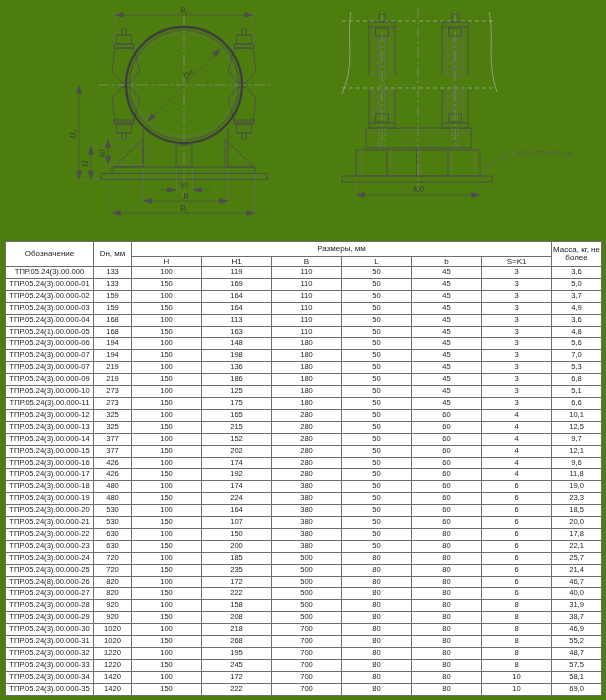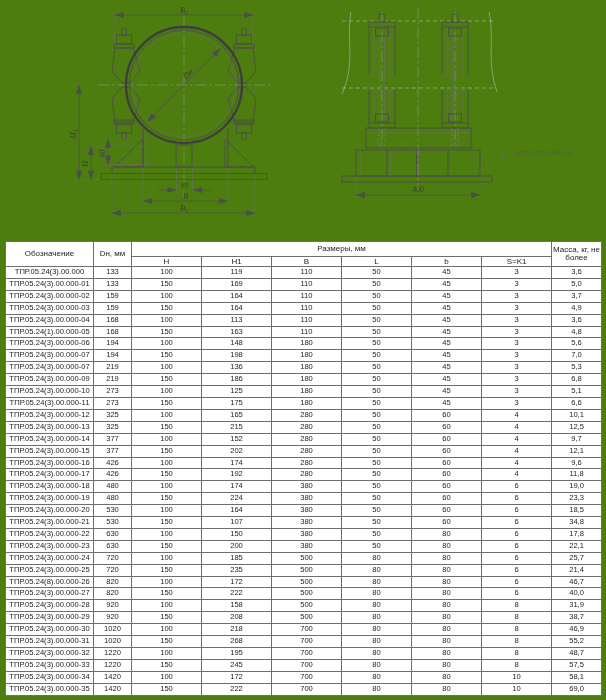--- a/index.html
+++ b/index.html
@@ -500,21 +500,21 @@
         </tr>
         <tr>
           <td>ТПР.05.24(3).00.000-21</td>
           <td>530</td>
           <td>150</td>
           <td>107</td>
           <td>380</td>
           <td>50</td>
           <td>60</td>
           <td>6</td>
-          <td>34,8</td>
+          <td>20,0</td>
         </tr>
         <tr>
           <td>ТПР.05.24(3).00.000-22</td>
           <td>630</td>
           <td>100</td>
           <td>150</td>
           <td>380</td>
           <td>50</td>
           <td>80</td>
           <td>6</td>

